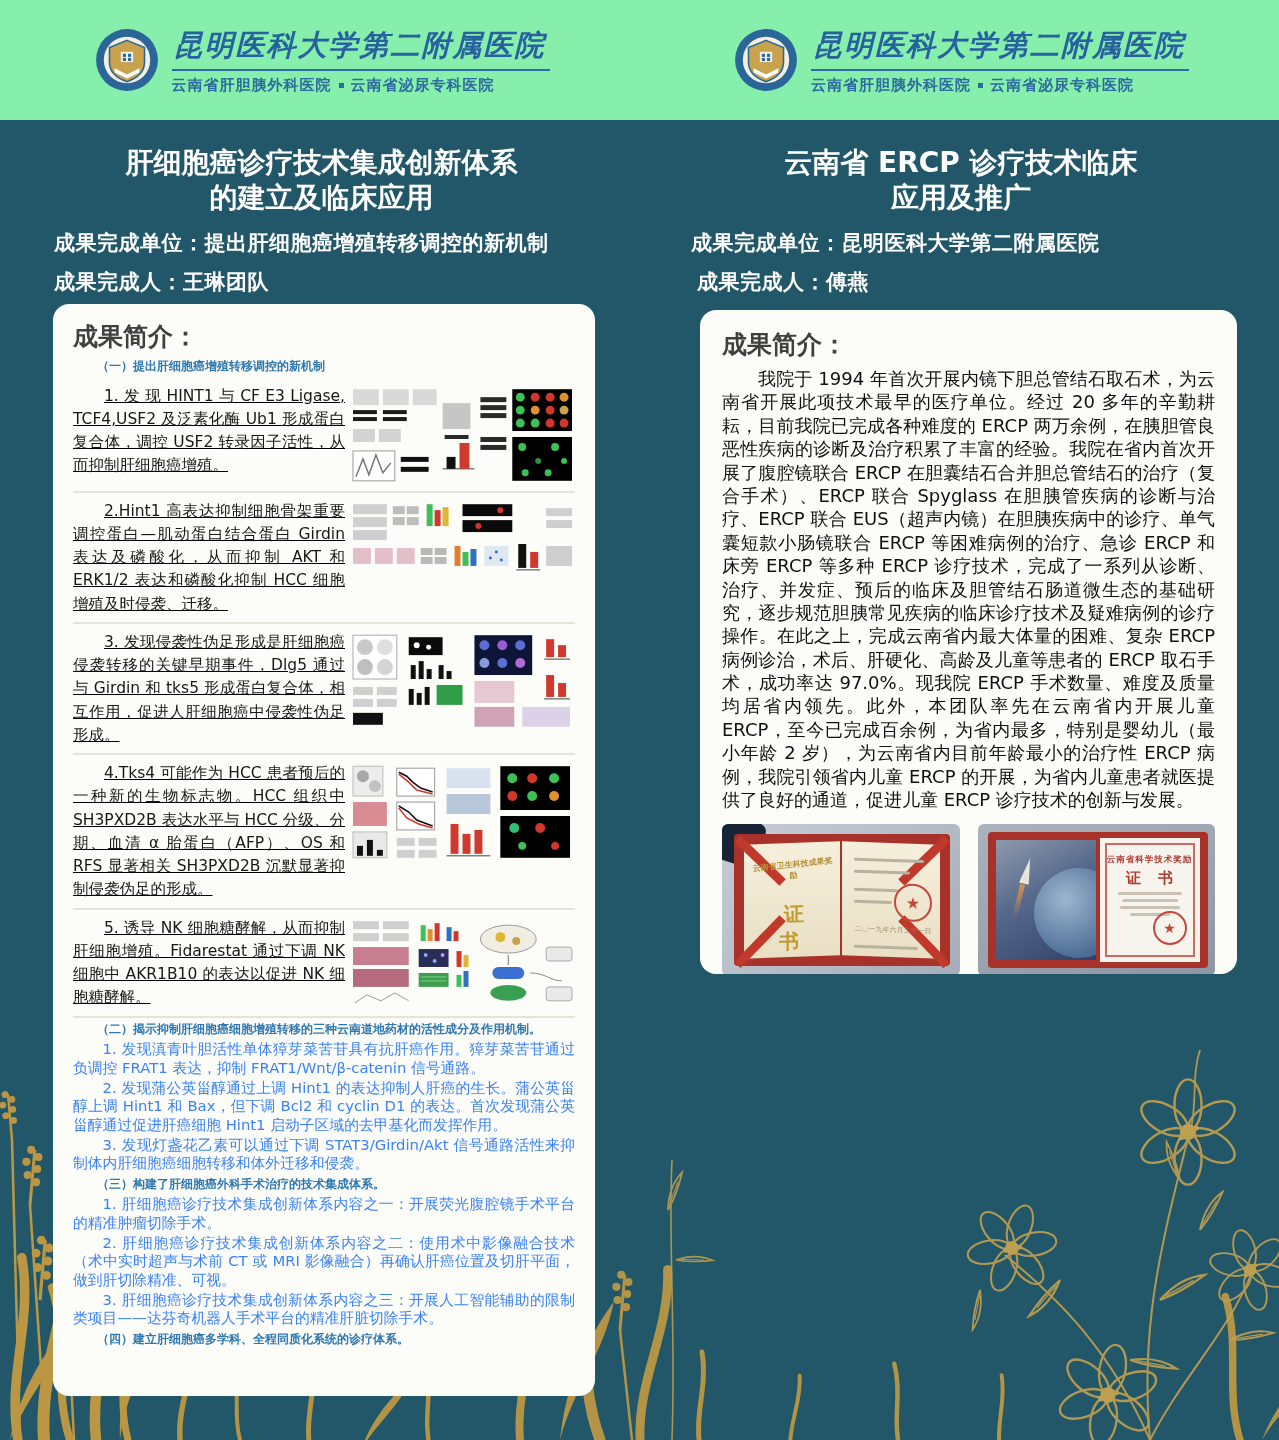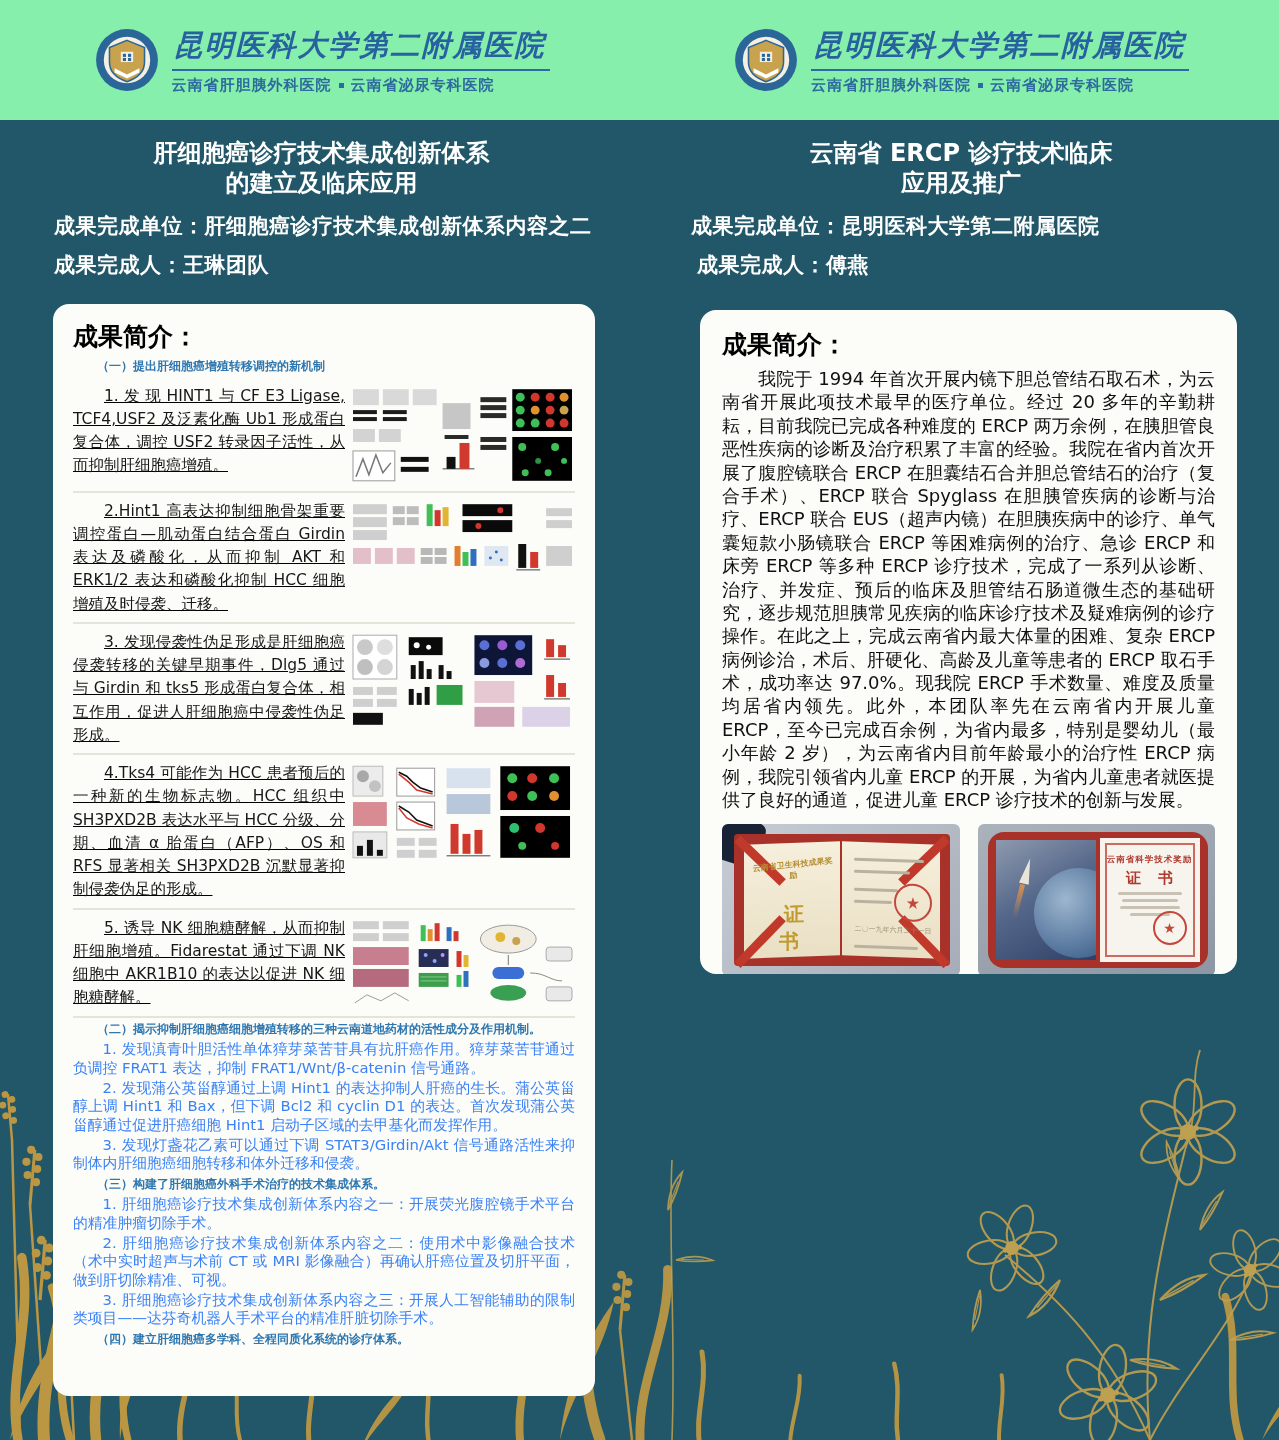--- a/index.html
+++ b/index.html
@@ -11,28 +11,28 @@
   .half{position:absolute;top:0;height:1440px;z-index:2;}
   .half.left{left:0;width:643px;}
   .half.right{left:643px;width:636px;}
   .band{height:120px;background:#86efac;display:flex;align-items:center;justify-content:center;gap:12px;}
   .logo-text{display:flex;flex-direction:column;align-items:flex-start;}
   .logo-script{font-family:"DejaVu Serif","Liberation Serif",serif;font-style:italic;font-weight:bold;
                color:#27619f;font-size:29px;letter-spacing:2px;border-bottom:2px solid #2d6a9e;padding:0 4px 3px 2px;}
   .logo-sub{margin-top:5px;color:#2d6a9e;font-size:15px;font-weight:bold;letter-spacing:1px;
             display:flex;align-items:center;gap:7px;}
   .logo-sub .dot{width:5px;height:5px;background:#2d6a9e;display:inline-block;}
-  .title{margin:18px 20px 0;color:#ffffff;font-weight:bold;font-size:24px;line-height:1.25;text-align:center;}
+  .title{margin:25px 20px 0;color:#ffffff;font-weight:bold;font-size:28px;line-height:1.25;text-align:center;}
   .meta{color:#ffffff;font-weight:bold;font-size:21px;margin:14px 0 0 54px;letter-spacing:0.5px;}
   .meta.second{margin-top:11px;}
   
   .card{position:absolute;background:#fcfcf8;border-radius:16px;box-sizing:border-box;z-index:3;overflow:hidden;}
   .card.lcard{left:53px;top:304px;width:542px;height:1092px;padding:14px 20px 10px;}
   .card.rcard{left:57px;top:310px;width:537px;height:664px;padding:16px 22px 12px;}
-  .intro-h{color:#000000;font-size:25px;font-weight:bold;margin:2px 0 6px 0;}
+  .intro-h{color:#404040;font-size:25px;font-weight:bold;margin:2px 0 6px 0;}
   .sec-h{color:#2e77b0;font-size:12px;font-weight:bold;margin:4px 0 3px 0;text-indent:2em;line-height:1.3;}
   .item{display:flex;align-items:flex-start;gap:6px;padding:7px 0 6px;border-bottom:2px solid #e6e4d8;text-decoration:underline;}
   .item .t{width:272px;font-size:15.5px;line-height:1.5;color:#171717;text-indent:2em;text-align:justify;}
   .item .f{flex:1;display:flex;align-items:center;justify-content:center;}
   .item .f svg{width:100%;}
   .p{font-size:14.8px;line-height:1.24;color:#3b82f6;text-indent:2em;text-align:justify;margin:2px 0;}
   .rpara{font-size:18px;line-height:1.3;color:#101010;text-indent:2em;text-align:justify;margin-top:6px;}
   
   .certs{display:flex;gap:18px;margin-top:13px;}
   .photo{position:relative;width:240px;height:152px;border-radius:6px;overflow:hidden;}
@@ -46,21 +46,21 @@
   .r1{left:-16px;top:12px;transform:rotate(45deg);}
   .r2{right:-16px;top:12px;transform:rotate(-45deg);}
   .r3{left:-16px;bottom:12px;transform:rotate(-45deg);}
   .r4{right:-16px;bottom:12px;transform:rotate(45deg);}
   .cert-arch{position:absolute;left:6px;top:16px;width:86px;text-align:center;color:#b78f34;font-size:8px;font-weight:bold;transform:rotate(-4deg);}
   .cert-big{position:absolute;left:8px;top:58px;width:84px;text-align:center;color:#c19a2e;font-size:20px;font-weight:bold;letter-spacing:10px;text-indent:10px;}
   .mline{position:absolute;left:12px;height:3px;background:#b9b2a0;border-radius:2px;}
   .seal{position:absolute;border:2px solid #c4473c;border-radius:50%;color:#c4473c;display:flex;align-items:center;justify-content:center;}
   .cert-date{position:absolute;left:6px;bottom:22px;width:90px;text-align:center;color:#9a8f74;font-size:7px;}
   .photo2{background:linear-gradient(160deg,#aab2bc,#8d96a2);}
-  .book2{position:absolute;left:10px;top:8px;width:220px;height:136px;background:#a8322a;border-radius:16px;}
+  .book2{position:absolute;left:10px;top:8px;width:220px;height:136px;background:#a8322a;border-radius:4px;}
   .pg-space{position:absolute;left:8px;top:8px;width:100px;height:120px;background:linear-gradient(150deg,#8e99ad 0%,#55688b 45%,#2f4066 100%);overflow:hidden;}
   .planet{position:absolute;right:-28px;top:28px;width:90px;height:90px;border-radius:50%;background:radial-gradient(circle at 35% 35%,#9db6cf,#4c6d96 70%,#33517a);}
   .rocket{position:absolute;left:26px;top:18px;width:0;height:0;border-left:5px solid transparent;border-right:5px solid transparent;border-bottom:26px solid #e8e4da;transform:rotate(14deg);}
   .rtrail{position:absolute;left:20px;top:44px;width:5px;height:34px;background:linear-gradient(#d8904c,transparent);transform:rotate(14deg);}
   .pg-cert{position:absolute;left:112px;top:6px;width:100px;height:124px;background:#f7f4ee;}
   .pg-cert .inner{position:absolute;left:5px;top:5px;right:5px;bottom:5px;border:2px solid #cc6a5f;}
   .c2-head{margin-top:9px;text-align:center;color:#b0392e;font-size:8.5px;font-weight:bold;letter-spacing:1px;}
   .c2-big{text-align:center;color:#b0392e;font-size:15px;font-weight:bold;letter-spacing:6px;text-indent:6px;margin-top:3px;}
   .c2-line{margin:4px auto 0;height:3px;background:#c9c2b4;border-radius:2px;}
 </style>
@@ -185,21 +185,21 @@
           <span>云南省肝胆胰外科医院</span>
           <span class="dot"></span>
           <span>云南省泌尿专科医院</span>
         </div>
       </div>
     </div>
     <div class="title">
       <div>肝细胞癌诊疗技术集成创新体系</div>
       <div>的建立及临床应用</div>
     </div>
-    <div class="meta">成果完成单位：肝细胞癌诊疗技术集成创新体系内容之二</div>
+    <div class="meta">成果完成单位：提出肝细胞癌增殖转移调控的新机制</div>
     <div class="meta second">成果完成人：王琳团队</div>
 
     <div class="card lcard">
       <div class="intro-h">成果简介：</div>
       <div class="sec-h">（一）提出肝细胞癌增殖转移调控的新机制</div>
 
       <div class="item">
         <div class="t">1. 发 现 HINT1 与 CF E3 Ligase, TCF4,USF2 及泛素化酶 Ub1 形成蛋白复合体，调控 USF2 转录因子活性，从而抑制肝细胞癌增殖。</div>
         <div class="f">
           <svg viewBox="0 0 225 100" height="100">

